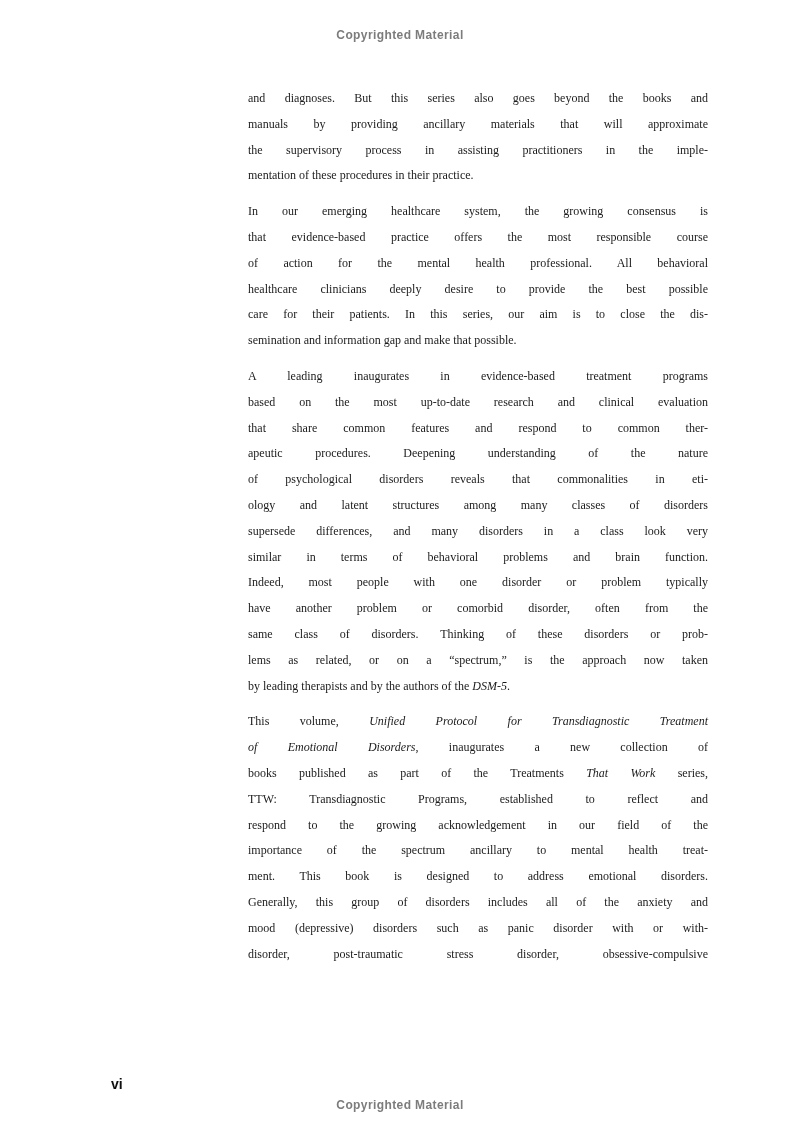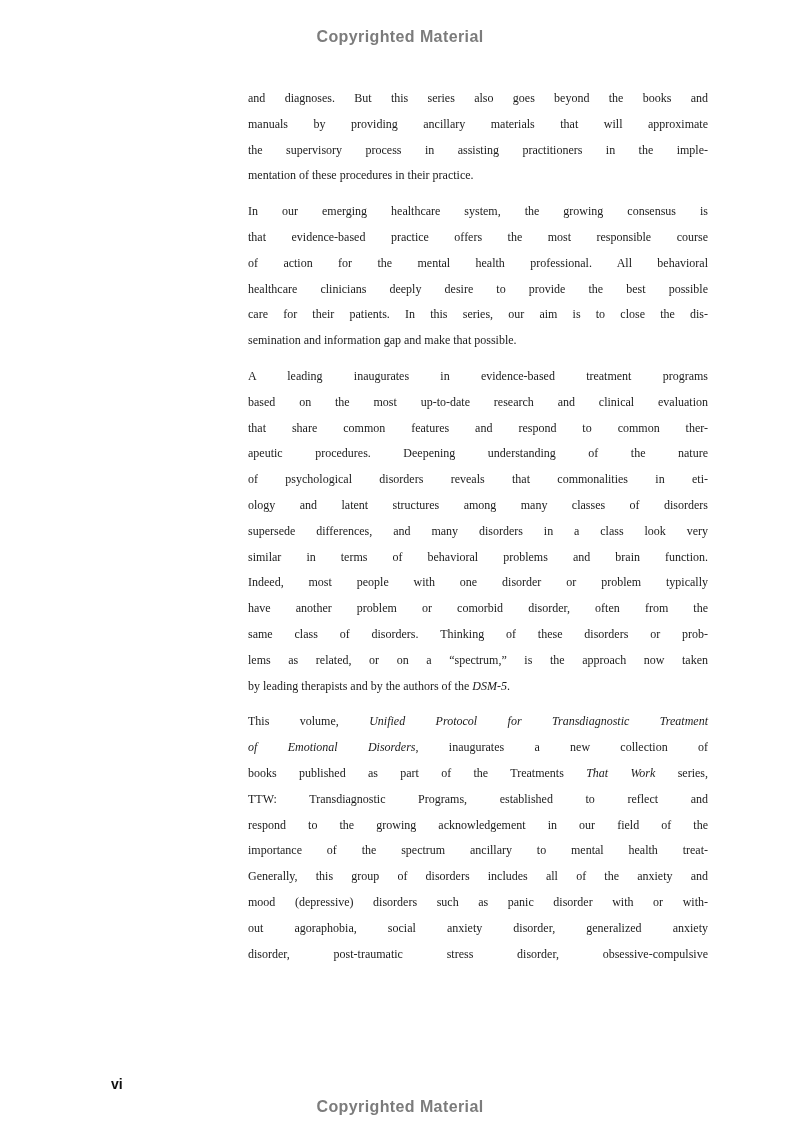--- a/index.html
+++ b/index.html
@@ -13,21 +13,21 @@
     background:var(--paper);
     position:relative;
     overflow:hidden;
     font-family:"Liberation Serif", serif;
   }
   .notice{
     position:absolute;left:0;width:800px;
     text-align:center;
     font-family:"Liberation Sans", sans-serif;
     font-weight:bold;
-    font-size:16px;
+    font-size:12px;
     letter-spacing:0.4px;
     color:var(--notice-color);
   }
   .notice.top{top:28px;}
   .notice.bottom{top:1098px;}
   .text-block{
     position:absolute;
     left:248px;top:86px;width:460px;
     color:var(--text-color);
     font-size:12px;
@@ -88,22 +88,22 @@
       <div class="line"><span>lems as related, or on a “spectrum,” is the approach now taken</span></div>
       <div class="line para-end"><span>by leading therapists and by the authors of the </span><em>DSM-5</em><span>.</span></div>
     </div>
     <div class="paragraph">
       <div class="line"><span>This volume, </span><em>Unified Protocol for Transdiagnostic Treatment</em></div>
       <div class="line"><em>of Emotional Disorders</em><span>, inaugurates a new collection of</span></div>
       <div class="line"><span>books published as part of the Treatments </span><em>That Work</em><span> series,</span></div>
       <div class="line"><span>TTW: Transdiagnostic Programs, established to reflect and</span></div>
       <div class="line"><span>respond to the growing acknowledgement in our field of the</span></div>
       <div class="line"><span>importance of the spectrum ancillary to mental health treat-</span></div>
+      <div class="line"><span>ment. This book is designed to address emotional disorders.</span></div>
       <div class="line"><span>Generally, this group of disorders includes all of the anxiety and</span></div>
       <div class="line"><span>mood (depressive) disorders such as panic disorder with or with-</span></div>
-      <div class="line"><span>out agoraphobia, social anxiety disorder, generalized anxiety</span></div>
       <div class="line"><span>disorder, post-traumatic stress disorder, obsessive-compulsive</span></div>
     </div>
   </main>
 
 <div class="page-number">vi</div>
 
 <div class="notice bottom">Copyrighted Material</div>
 
 </body></html>

